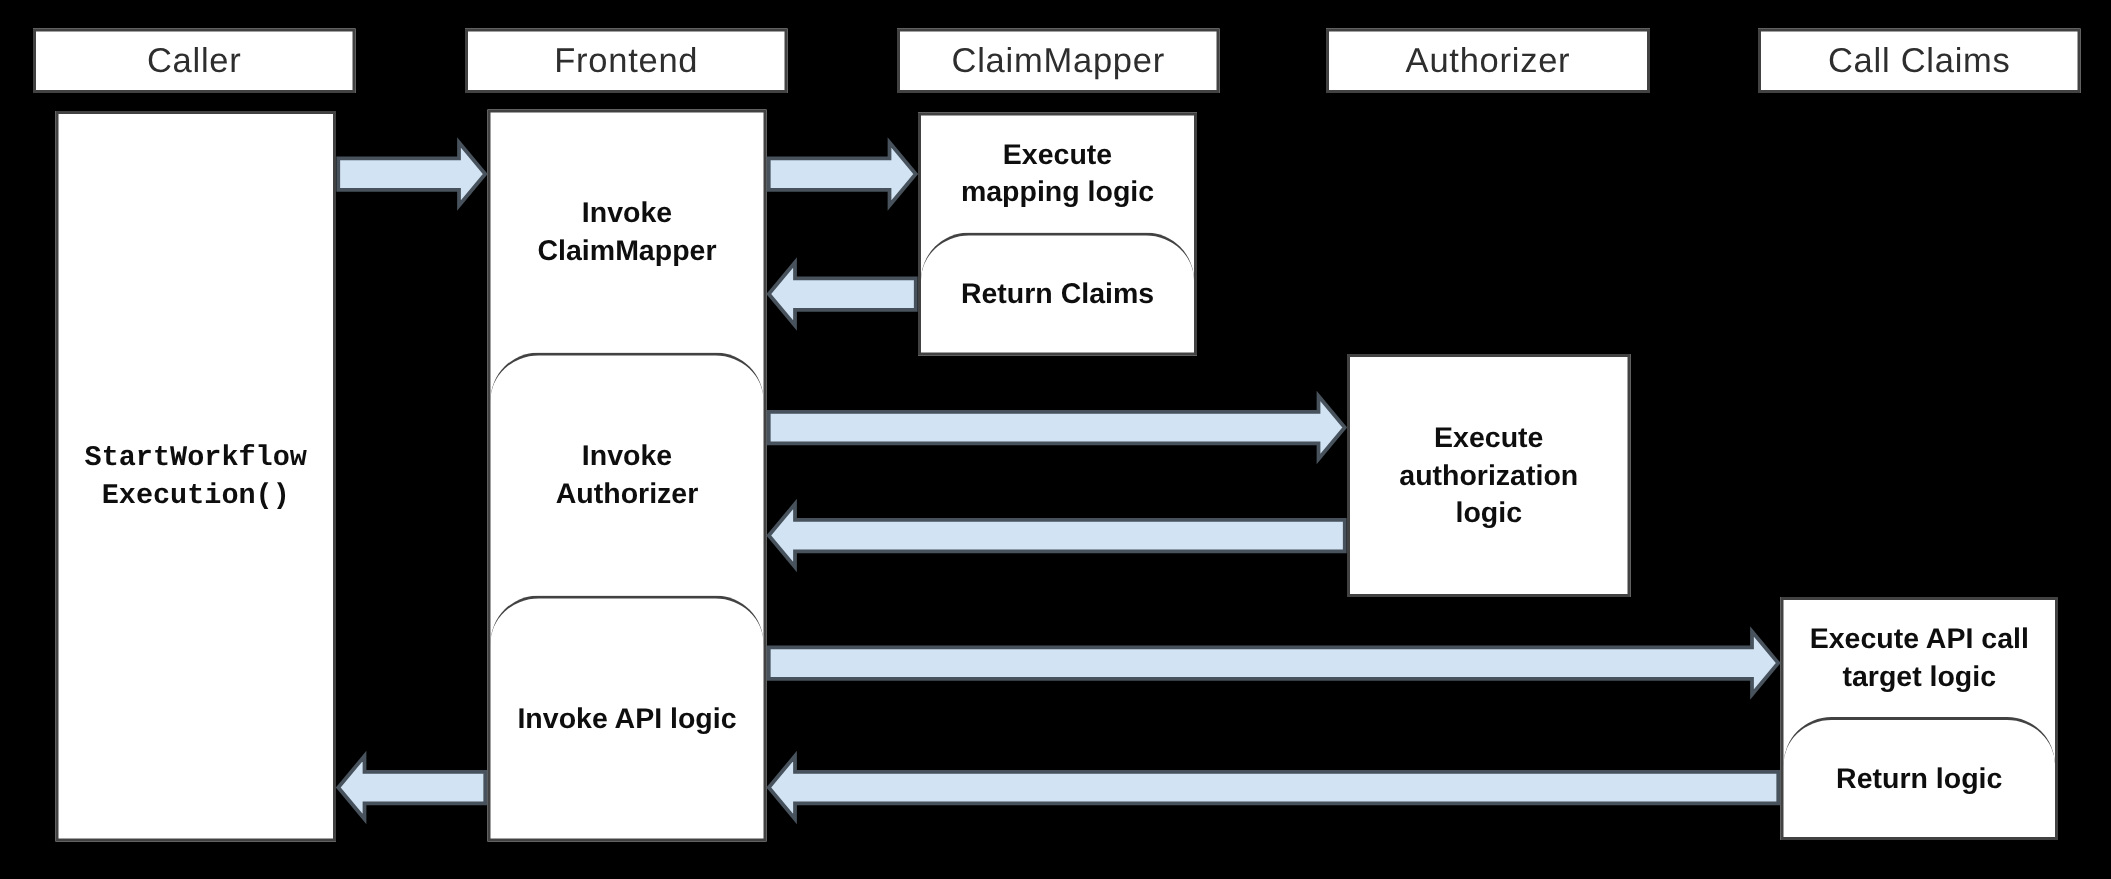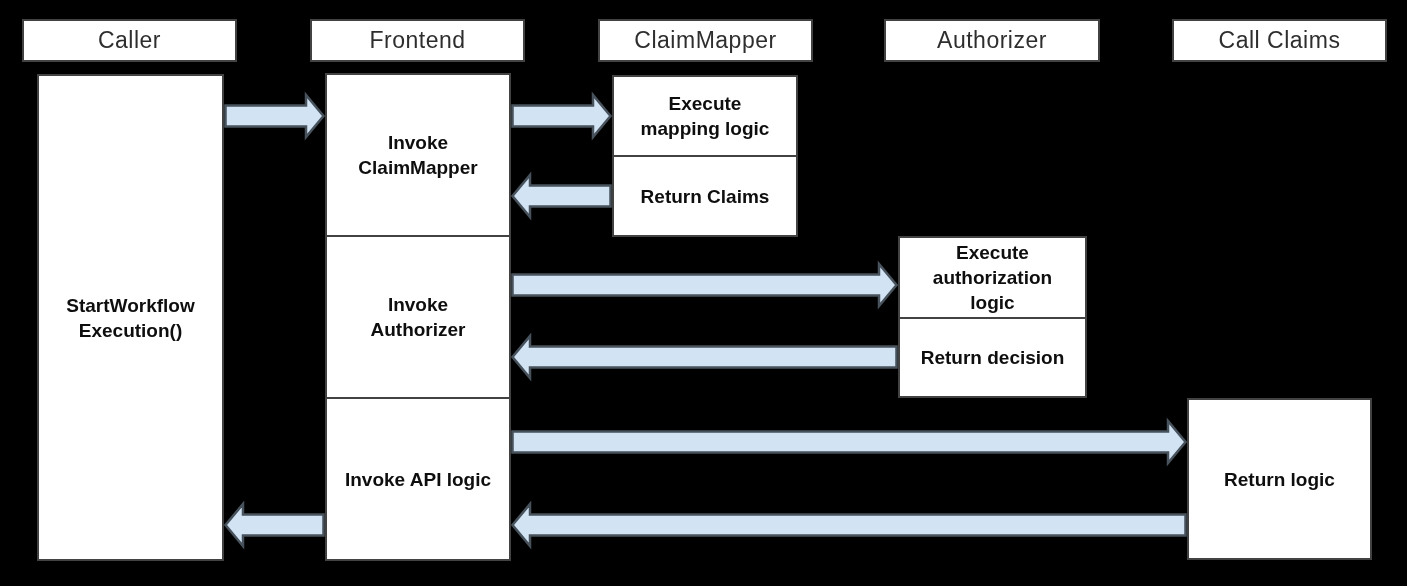--- a/index.html
+++ b/index.html
@@ -26,34 +26,34 @@
   #hdr-frontend{left:310px;}
   #hdr-claimmapper{left:598px;}
   #hdr-authorizer{left:884px;width:216px;}
   #hdr-calltarget{left:1172px;}
 
   .act{
     position:absolute;background:var(--box-fill);
     border:2px solid var(--box-border);
     display:flex;flex-direction:column;
   }
-  #act-caller{left:37px;top:74px;width:187px;height:487px;}
+  #act-caller{left:37px;top:74px;width:187px;height:487px;font-family:Liberation Mono, monospace;}
   #act-frontend{left:325px;top:73px;width:186px;height:488px;}
   #act-claimmapper{left:612px;top:75px;width:186px;height:162px;}
   #act-authorizer{left:898px;top:236px;width:189px;height:162px;}
   #act-calltarget{left:1187px;top:398px;width:185px;height:162px;}
 
   .step{
     flex:1 1 0;
     display:flex;align-items:center;justify-content:center;
     text-align:center;white-space:pre-line;
     font-size:19px;font-weight:700;line-height:25px;color:var(--body-text);
     padding:2px 6px;
   }
-  .step + .step{border-top:2px solid var(--box-border);}
+  .step + .step{border-top:2px solid var(--box-border);border-radius:32px;}
 
   .arrow{position:absolute;overflow:visible;display:block;}
   .arrow polygon{
     fill:var(--arrow-fill);
     stroke:var(--arrow-border);
     stroke-width:2.5;
     stroke-linejoin:miter;
   }
 </style>
 </head>
@@ -83,24 +83,25 @@
   <div class="act" id="act-claimmapper">
     <div class="step">Execute
 mapping logic</div>
     <div class="step">Return Claims</div>
   </div>
 
   <div class="act" id="act-authorizer">
     <div class="step">Execute
 authorization
 logic</div>
-    <div class="step">Return decision</div>
   </div>
 
   <div class="act" id="act-calltarget">
+    <div class="step">Execute API call
+target logic</div>
     <div class="step">Return logic</div>
   </div>
 
   <svg class="arrow" style="left:224px;top:92px" width="101" height="48">
     <polygon points="1.5,13.5 82,13.5 82,3 99.5,24 82,45 82,34.5 1.5,34.5"></polygon>
   </svg>
 
   <svg class="arrow" style="left:511px;top:92px" width="101" height="48">
     <polygon points="1.5,13.5 82,13.5 82,3 99.5,24 82,45 82,34.5 1.5,34.5"></polygon>
   </svg>

